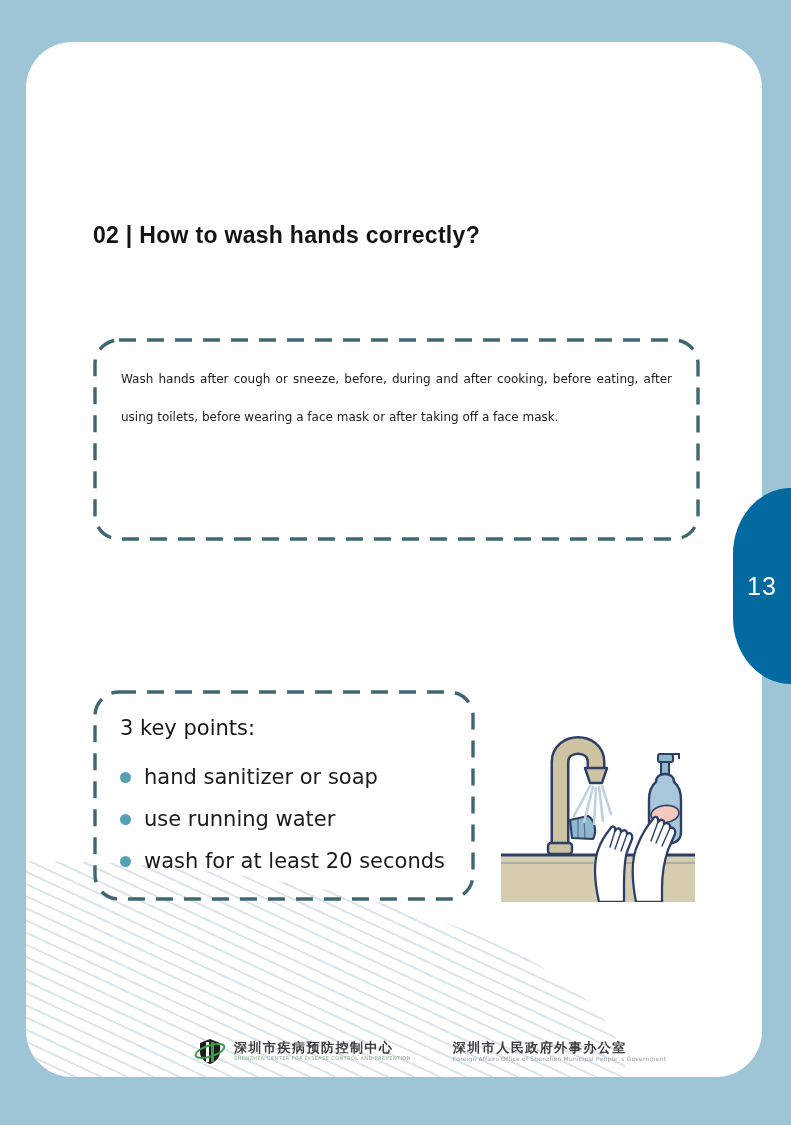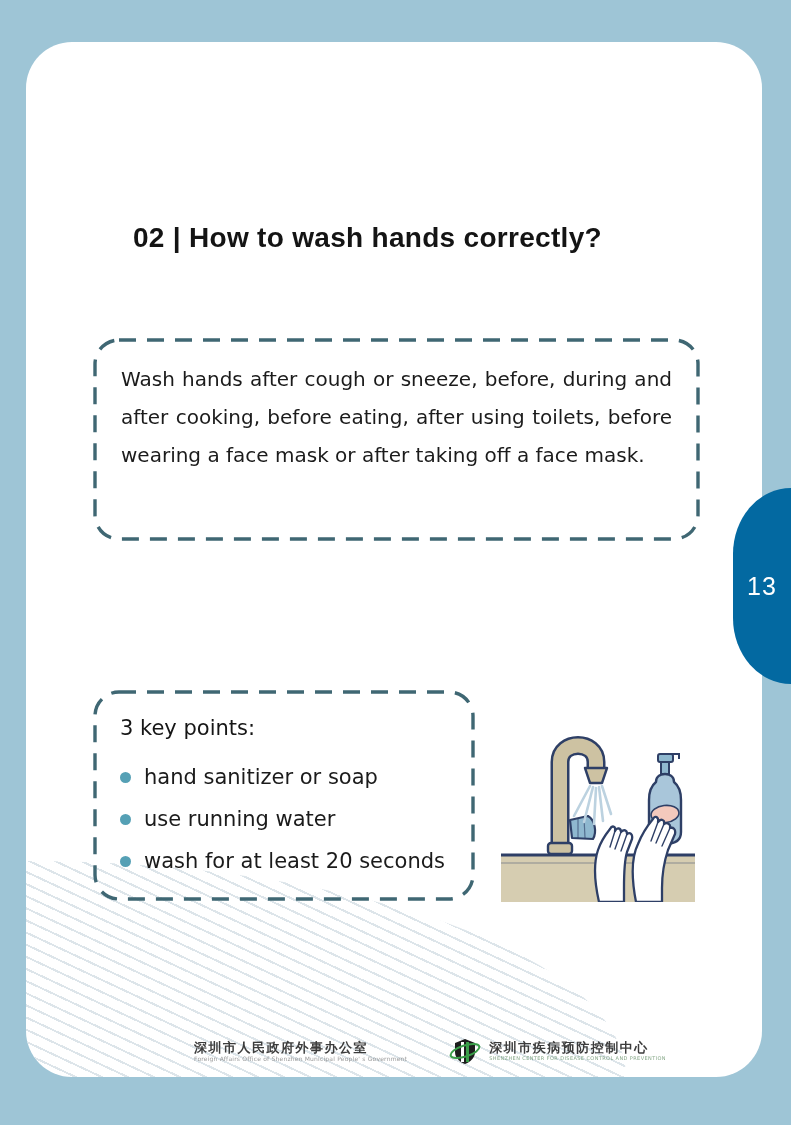--- a/index.html
+++ b/index.html
@@ -17,28 +17,28 @@
     position:absolute;left:0;bottom:0;width:600px;height:216px;
     border-top-right-radius:100% 100%;
     background:repeating-linear-gradient(
       25deg,
       transparent 0px, transparent 9px,
       #dde5ea 9px, #dde5ea 11px);
   }
   .page-title{
     position:absolute;left:67px;top:180px;width:620px;
     font-family:"Liberation Sans","DejaVu Sans",sans-serif;
-    font-size:28px;font-weight:bold;color:#141414;letter-spacing:.3px;margin-left:40px;
+    font-size:23px;font-weight:bold;color:#141414;letter-spacing:.3px;
   }
   .dash-box{position:absolute;}
   .dash-box svg.border{position:absolute;left:0;top:0;}
   .info-box{left:67px;top:296px;width:607px;height:203px;}
   .info-text{
     position:absolute;left:28px;top:22px;width:551px;
-    font-size:20px;line-height:38px;color:#1b1b1b;
+    font-size:12px;line-height:38px;color:#1b1b1b;
     text-align:justify;
   }
   .key-box{left:67px;top:648px;width:382px;height:211px;}
   .key-heading{
     position:absolute;left:27px;top:26px;
     font-size:21px;font-weight:normal;color:#161616;
   }
   .key-list{position:absolute;left:27px;top:66px;margin:0;padding:0;list-style:none;width:335px;}
   .key-list li{
     display:flex;align-items:center;height:42px;
@@ -160,36 +160,36 @@
       <path d="M138,192 C133,166 134,146 140,134 C144,124 150,115 155,109
                C157,105 161,107 160,112 C163,108 167,110 166,114
                C169,112 173,114 172,118 C175,117 178,119 177,124
                L170,140 C166,152 164,164 164,178 L164,192 Z"></path>
       <path d="M160,112 L153,131 M166,114 L158,133 M172,118 L164,136" fill="none" stroke-width="1.4"></path>
     </g>
   </svg>
 
   <div class="footer">
     <div class="f-group">
-      <div>
-        <div class="f-zh">深圳市人民政府外事办公室</div>
-        <div class="f-en-right">Foreign Affairs Office of Shenzhen Municipal People' s Government</div>
-      </div>
-    </div>
-    <div class="f-group">
       <svg width="32" height="32" viewBox="0 0 32 32">
         <path d="M16,4 L26,8 L26,17 C26,23 21,27 16,29 C11,27 6,23 6,17 L6,8 Z" fill="#1d1d1d"></path>
         <rect x="12" y="7" width="3" height="20" fill="#ffffff"></rect>
         <rect x="17" y="7" width="3" height="20" fill="#3a9e49"></rect>
         <ellipse cx="16" cy="16" rx="15" ry="5.5" fill="none" stroke="#3a9e49" stroke-width="2" transform="rotate(-18 16 16)"></ellipse>
       </svg>
       <div>
         <div class="f-zh">深圳市疾病预防控制中心</div>
         <div class="f-en-left">SHENZHEN CENTER FOR DISEASE CONTROL AND PREVENTION</div>
       </div>
     </div>
+    <div class="f-group">
+      <div>
+        <div class="f-zh">深圳市人民政府外事办公室</div>
+        <div class="f-en-right">Foreign Affairs Office of Shenzhen Municipal People' s Government</div>
+      </div>
+    </div>
   </div>
 
 </div>
 
 <div class="page-tab">
   <span class="num">13</span>
 </div>
 
 </body></html>

